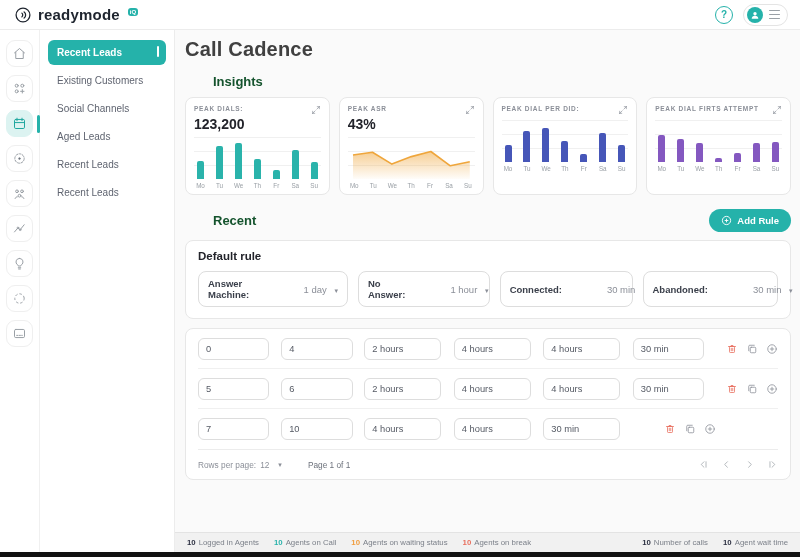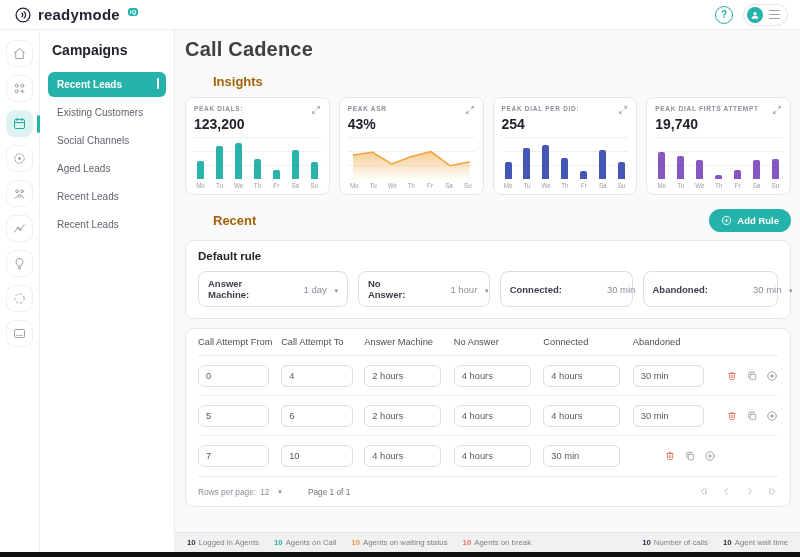--- a/index.html
+++ b/index.html
@@ -41,21 +41,21 @@
   .camp-item { position:relative; font-size:10px; color:#5f6470; padding:7px 9px; border-radius:6px;
                margin-bottom:3px; cursor:pointer; }
   .camp-item.active { background:#25b2aa; color:#fff; font-weight:bold; }
   .camp-item.active::after { content:""; position:absolute; right:7px; top:6px; width:2px; height:11px;
                              background:#fff; border-radius:1px; }
 
   
   .main { flex:1; background:#fafafa; display:flex; flex-direction:column; min-width:0; }
   .content { flex:1; padding:8px 9px 0 10px; }
   .page-title { font-size:20px; font-weight:600; color:#404040; letter-spacing:.2px; }
-  .sec-title { font-size:13px; font-weight:600; color:#a16207; margin-top:13px;padding-left:28px; }
+  .sec-title { font-size:13px; font-weight:600; color:#14532d; margin-top:13px;padding-left:28px; }
 
   .cards { display:flex; gap:9px; margin-top:8px; }
   .card { flex:1; background:#fff; border:1px solid #e7e7e7; border-radius:8px; padding:7px 8px 5px; min-width:0; }
   .card-top { display:flex; justify-content:space-between; align-items:flex-start; }
   .card-label { font-size:6.5px; font-weight:bold; letter-spacing:.7px; color:#8b8f98; text-transform:uppercase; }
   .expand-btn { cursor:pointer; line-height:0; }
   .card-value { font-size:14px; font-weight:bold; color:#23242b; margin-top:1px; }
   .chart { height:42px; margin-top:5px;
            background-image:linear-gradient(#f0f0f0 1px, transparent 1px); background-size:100% 14px; }
   .bars { display:flex; align-items:flex-end; justify-content:space-between; height:100%; padding:0 3px; }
@@ -192,21 +192,20 @@
         </div>
         <div class="rail-btn">
           <svg width="15" height="15" viewBox="0 0 24 24" fill="none" stroke-width="1.6" stroke-linecap="round" stroke-linejoin="round">
             <rect x="4" y="5.5" width="16" height="13" rx="2"></rect>
             <path d="M7.5 15h9" stroke-dasharray="2 2"></path>
           </svg>
         </div>
       </nav>
 
     <aside class="campaigns">
-      <h2>Campaigns</h2>
       <div id="campaign-list">
           <div class="camp-item active">Recent Leads</div>
           <div class="camp-item">Existing Customers</div>
           <div class="camp-item">Social Channels</div>
           <div class="camp-item">Aged Leads</div>
           <div class="camp-item">Recent Leads</div>
           <div class="camp-item">Recent Leads</div>
         </div>
     </aside>
 
@@ -273,21 +272,20 @@
                 <span>Su</span>
               </div>
             </div>
             <div class="card">
     <div class="card-top">
       <span class="card-label">PEAK DIAL PER DID:</span>
       <span class="expand-btn"><svg width="10" height="10" viewBox="0 0 24 24" fill="none" stroke-width="1.6" stroke-linecap="round" stroke-linejoin="round" stroke="#8b8f98">
                     <path d="M14 10 20 4M20 4h-5M20 4v5M10 14 4 20M4 20h5M4 20v-5"></path>
                   </svg></span>
     </div>
-    <div class="card-value">254</div>
     <div class="chart">
                 <div class="bars">
                   <div class="bar" style="height:40%;background:#4656b8"></div>
                   <div class="bar" style="height:75%;background:#4656b8"></div>
                   <div class="bar" style="height:82%;background:#4656b8"></div>
                   <div class="bar" style="height:50%;background:#4656b8"></div>
                   <div class="bar" style="height:20%;background:#4656b8"></div>
                   <div class="bar" style="height:68%;background:#4656b8"></div>
                   <div class="bar" style="height:40%;background:#4656b8"></div>
                 </div>
@@ -302,21 +300,20 @@
                 <span>Su</span>
               </div>
             </div>
             <div class="card">
     <div class="card-top">
       <span class="card-label">PEAK DIAL FIRTS ATTEMPT</span>
       <span class="expand-btn"><svg width="10" height="10" viewBox="0 0 24 24" fill="none" stroke-width="1.6" stroke-linecap="round" stroke-linejoin="round" stroke="#8b8f98">
                     <path d="M14 10 20 4M20 4h-5M20 4v5M10 14 4 20M4 20h5M4 20v-5"></path>
                   </svg></span>
     </div>
-    <div class="card-value">19,740</div>
     <div class="chart">
                 <div class="bars">
                   <div class="bar" style="height:65%;background:#8458c0"></div>
                   <div class="bar" style="height:55%;background:#8458c0"></div>
                   <div class="bar" style="height:45%;background:#8458c0"></div>
                   <div class="bar" style="height:10%;background:#8458c0"></div>
                   <div class="bar" style="height:22%;background:#8458c0"></div>
                   <div class="bar" style="height:45%;background:#8458c0"></div>
                   <div class="bar" style="height:47%;background:#8458c0"></div>
                 </div>
@@ -360,29 +357,20 @@
     <span class="dr-value">30 min <span class="caret">▾</span></span>
               </div>
               <div class="dr-pill" style="min-width: 100px;">
                 <span class="dr-label">Abandoned:</span>
     <span class="dr-value">30 min <span class="caret">▾</span></span>
               </div>
             </div>
         </section>
 
         <section class="panel rtable">
-          <div class="t-grid t-head" id="table-head">
-              <span>Call Attempt From</span>
-              <span>Call Attempt To</span>
-              <span>Answer Machine</span>
-              <span>No Answer</span>
-              <span>Connected</span>
-              <span>Abandoned</span>
-              <span></span>
-            </div>
           <div id="table-rows">
               <div class="t-grid t-row">
                 <span><input class="cell-input" value="0" readonly="" style=""></span>
                 <span><input class="cell-input" value="4" readonly="" style=""></span>
                 <span><input class="cell-input" value="2 hours" readonly="" style=""></span>
                 <span><input class="cell-input" value="4 hours" readonly="" style=""></span>
                 <span><input class="cell-input" value="4 hours" readonly="" style=""></span>
                 <span><input class="cell-input" value="30 min" readonly="" style=""></span>
                 <span class="row-actions">
        <span class="act"><svg width="12" height="12" viewBox="0 0 24 24" fill="none" stroke-width="1.6" stroke-linecap="round" stroke-linejoin="round" stroke="#e8705f">

